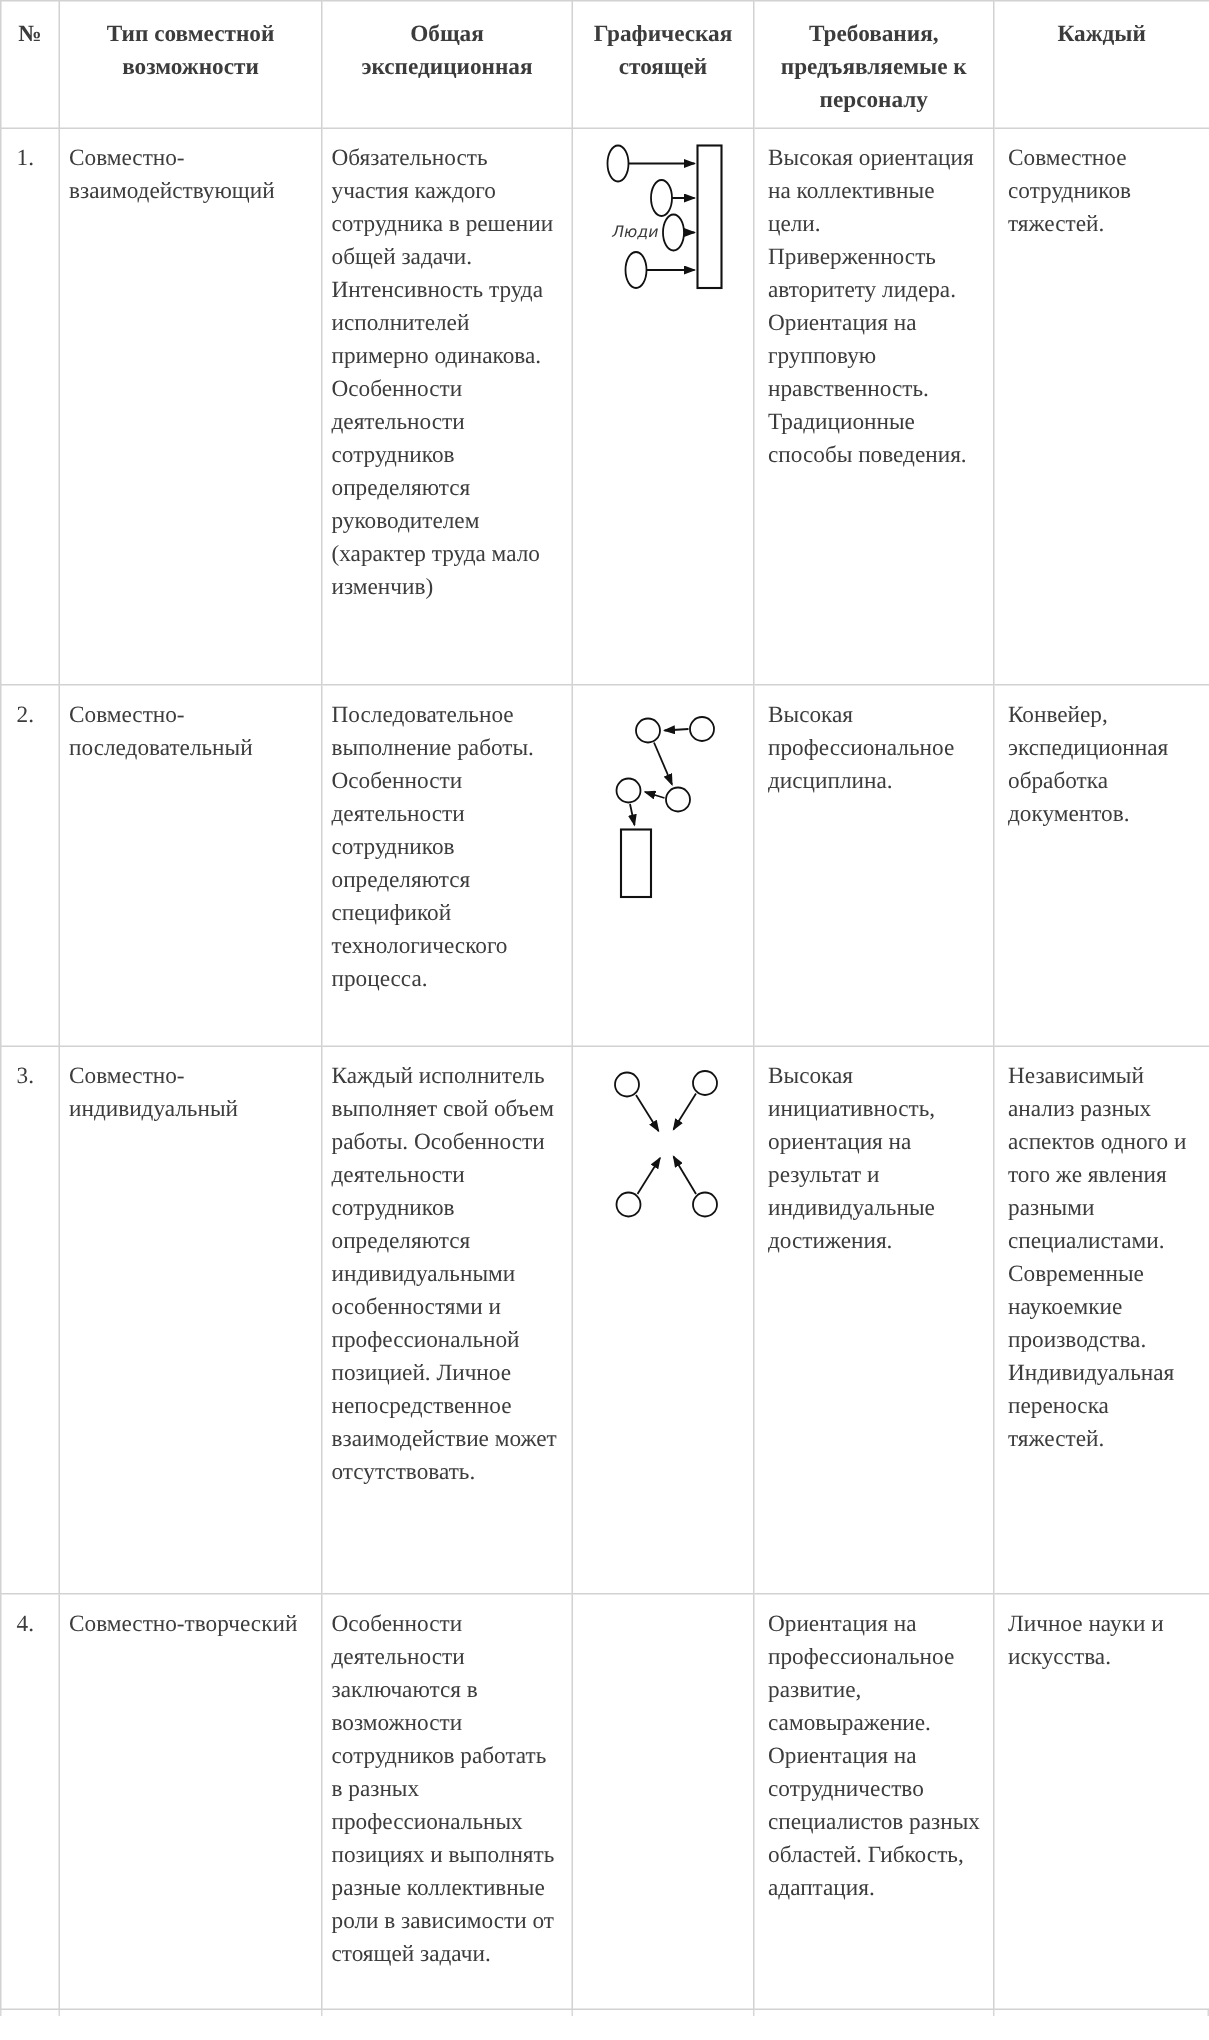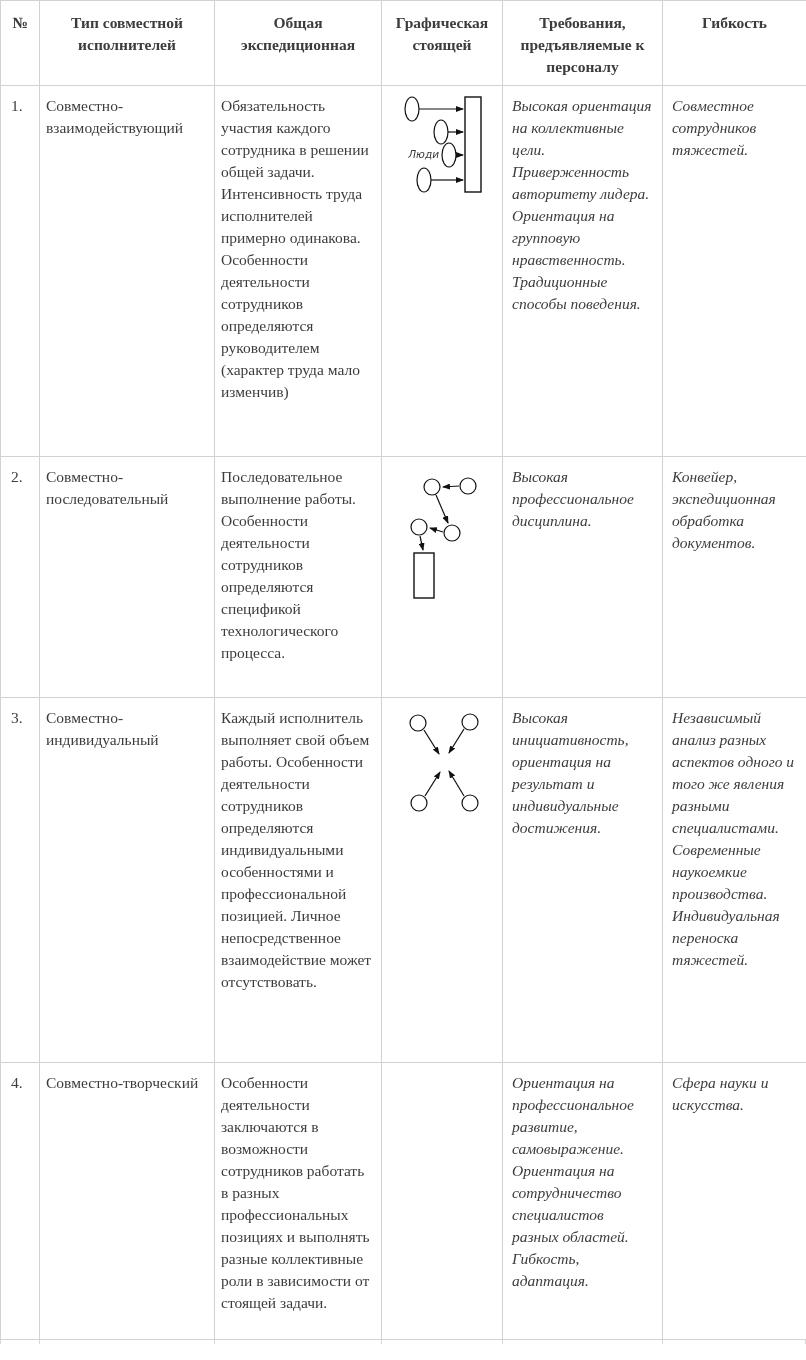--- a/index.html
+++ b/index.html
@@ -20,21 +20,21 @@
     line-height:22px;
     overflow:hidden;
     word-wrap:break-word;
   }
   th {
     font-weight:bold; text-align:center;
     padding:11px 4px 6px 4px;
   }
   td { padding:9px 8px 8px 6px; }
   td.num { padding-left:10px; }
-  td.req, td.ex { padding-left:9px;font-style:italic; }
+  td.req, td.ex { padding-left:9px; }
   td.model { padding:4px 0 0 0;font-style:italic; }
   tr.h-head { height:85px; }
   tr.r1 { height:371px; }
   tr.r2 { height:241px; }
   tr.r3 { height:365px; }
   tr.r4 { height:277px; }
   svg.diagram { display:block; margin:2px auto 0 auto; }
   svg.diagram text {
     font-family:"DejaVu Sans","Liberation Sans",sans-serif;
     font-size:10.5px; fill:#3c3c3c;
@@ -53,25 +53,25 @@
     <col style="width:39px">
       <col style="width:175px">
       <col style="width:167px">
     <col style="width:121px">
       <col style="width:160px">
       <col style="width:144px">
   </colgroup>
   <thead>
     <tr class="h-head">
       <th>№</th>
-      <th>Тип совместной исполнителей</th>
+      <th>Тип совместной возможности</th>
       <th>Общая экспедиционная</th>
       <th>Графическая стоящей</th>
       <th>Требования, предъявляемые к персоналу</th>
-      <th>Гибкость</th>
+      <th>Каждый</th>
     </tr>
   </thead>
   <tbody>
 
     <tr class="r1">
       <td class="num">1.</td>
       <td>Совместно-взаимодействующий</td>
       <td>Обязательность участия каждого сотрудника в решении общей задачи. Интенсивность труда исполнителей примерно одинакова. Особенности деятельности сотрудников определяются руководителем (характер труда мало изменчив)</td>
       <td class="model">
         <svg class="diagram" width="115" height="108" viewBox="0 0 115 108">
@@ -146,21 +146,21 @@
       <td class="req">Высокая инициативность, ориентация на результат и индивидуальные достижения.</td>
       <td class="ex">Независимый анализ разных аспектов одного и того же явления разными специалистами. Современные наукоемкие производства. Индивидуальная переноска тяжестей.</td>
     </tr>
 
     <tr class="r4">
       <td class="num">4.</td>
       <td>Совместно-творческий</td>
       <td>Особенности деятельности заключаются в возможности сотрудников работать в разных профессиональных позициях и выполнять разные коллективные роли в зависимости от стоящей задачи.</td>
       <td class="model"></td>
       <td class="req">Ориентация на профессиональное развитие, самовыражение. Ориентация на сотрудничество специалистов разных областей. Гибкость, адаптация.</td>
-      <td class="ex">Сфера науки и искусства.</td>
+      <td class="ex">Личное науки и искусства.</td>
     </tr>
 
   </tbody>
 </table>
 
 <div class="nubs">
   <span class="nub" style="left:0px"></span>
   <span class="nub" style="left:39px"></span>
   <span class="nub" style="left:214px"></span>
   <span class="nub" style="left:381px"></span>

